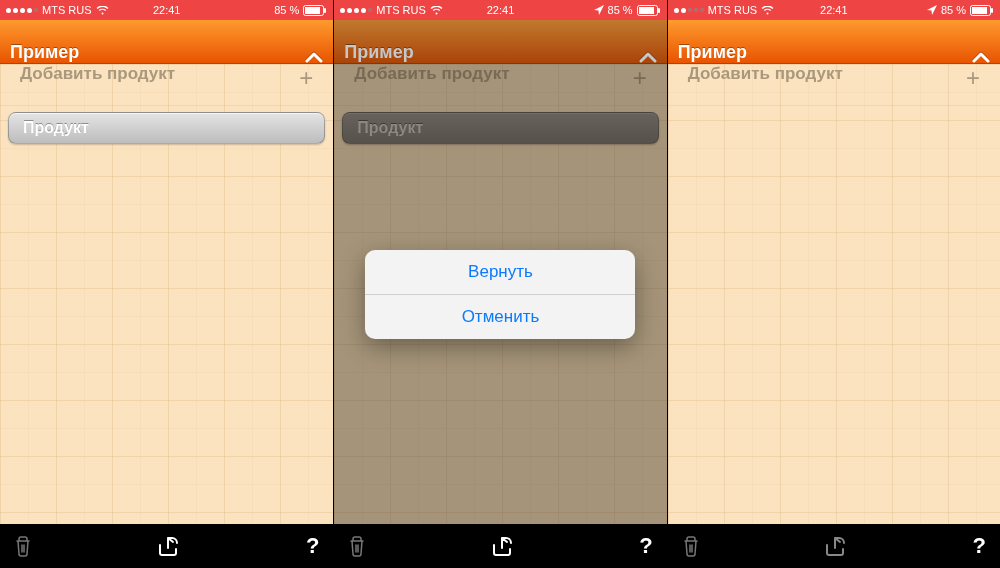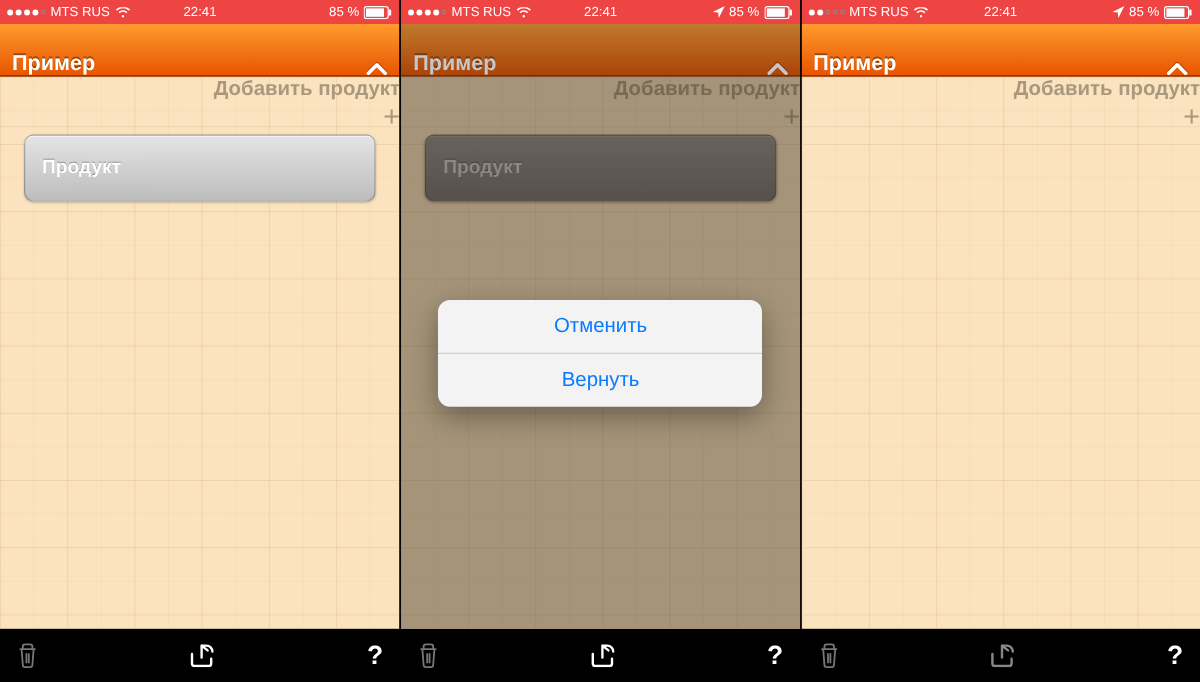--- a/index.html
+++ b/index.html
@@ -68,34 +68,33 @@
       linear-gradient(rgba(220,180,130,.25) 1px, transparent 1px),
       linear-gradient(90deg, rgba(220,180,130,.25) 1px, transparent 1px),
       linear-gradient(rgba(220,180,130,.12) 1px, transparent 1px),
       linear-gradient(90deg, rgba(220,180,130,.12) 1px, transparent 1px);
     background-size: 56px 56px, 56px 56px, 28px 28px, 28px 28px;
     overflow:hidden;
   }
 
   .addrow {
     height:42px;
-    padding:0 0;
-    display:flex;
-    align-items:flex-end;
+    padding:0 20px;
+    display:flex;
+    align-items:flex-start;
     color:#a9987c;
     font-size:17px;
     font-weight:700;
     border-bottom:1px solid rgba(0,0,0,.05);
-    flex-direction:column;
   }
   .addrow .plus { font-size:24px; margin-left:auto; font-weight:400; }
 
   .pill {
-    margin:6px 20px 0;
-    height:56px;
+    margin:6px 8px 0;
+    height:32px;
     border-radius:8px;
     display:flex;
     align-items:center;
     padding:0 14px;
     font-size:16px;
     font-weight:700;
     color:#fff;
     text-shadow:0 -1px 0 rgba(0,0,0,.35);
     background:linear-gradient(#e4e4e4,#bdbdbd);
     border:1px solid rgba(0,0,0,.25);
@@ -265,22 +264,22 @@
     <div class="addrow">
       <span>Добавить продукт</span>
       <span class="plus">+</span>
     </div>
     <div class="pill dark">
       <span>Продукт</span>
     </div>
 
     <div class="dim">
       <div class="sheet">
+        <div class="act">Вернуть</div>
         <div class="act">Отменить</div>
-        <div class="act">Вернуть</div>
       </div>
     </div>
   </div>
 
   <div class="toolbar">
     <span>
       <svg width="18" height="22" viewBox="0 0 18 22">
           <path d="M3 6h12M5 6V4a2 2 0 012-2h4a2 2 0 012 2v2M4 6l1 13a2 2 0 002 2h4a2 2 0 002-2l1-13M8 10v7M10 10v7" stroke="#777" stroke-width="1.5" fill="none" stroke-linecap="round"></path>
         </svg>
     </span>

